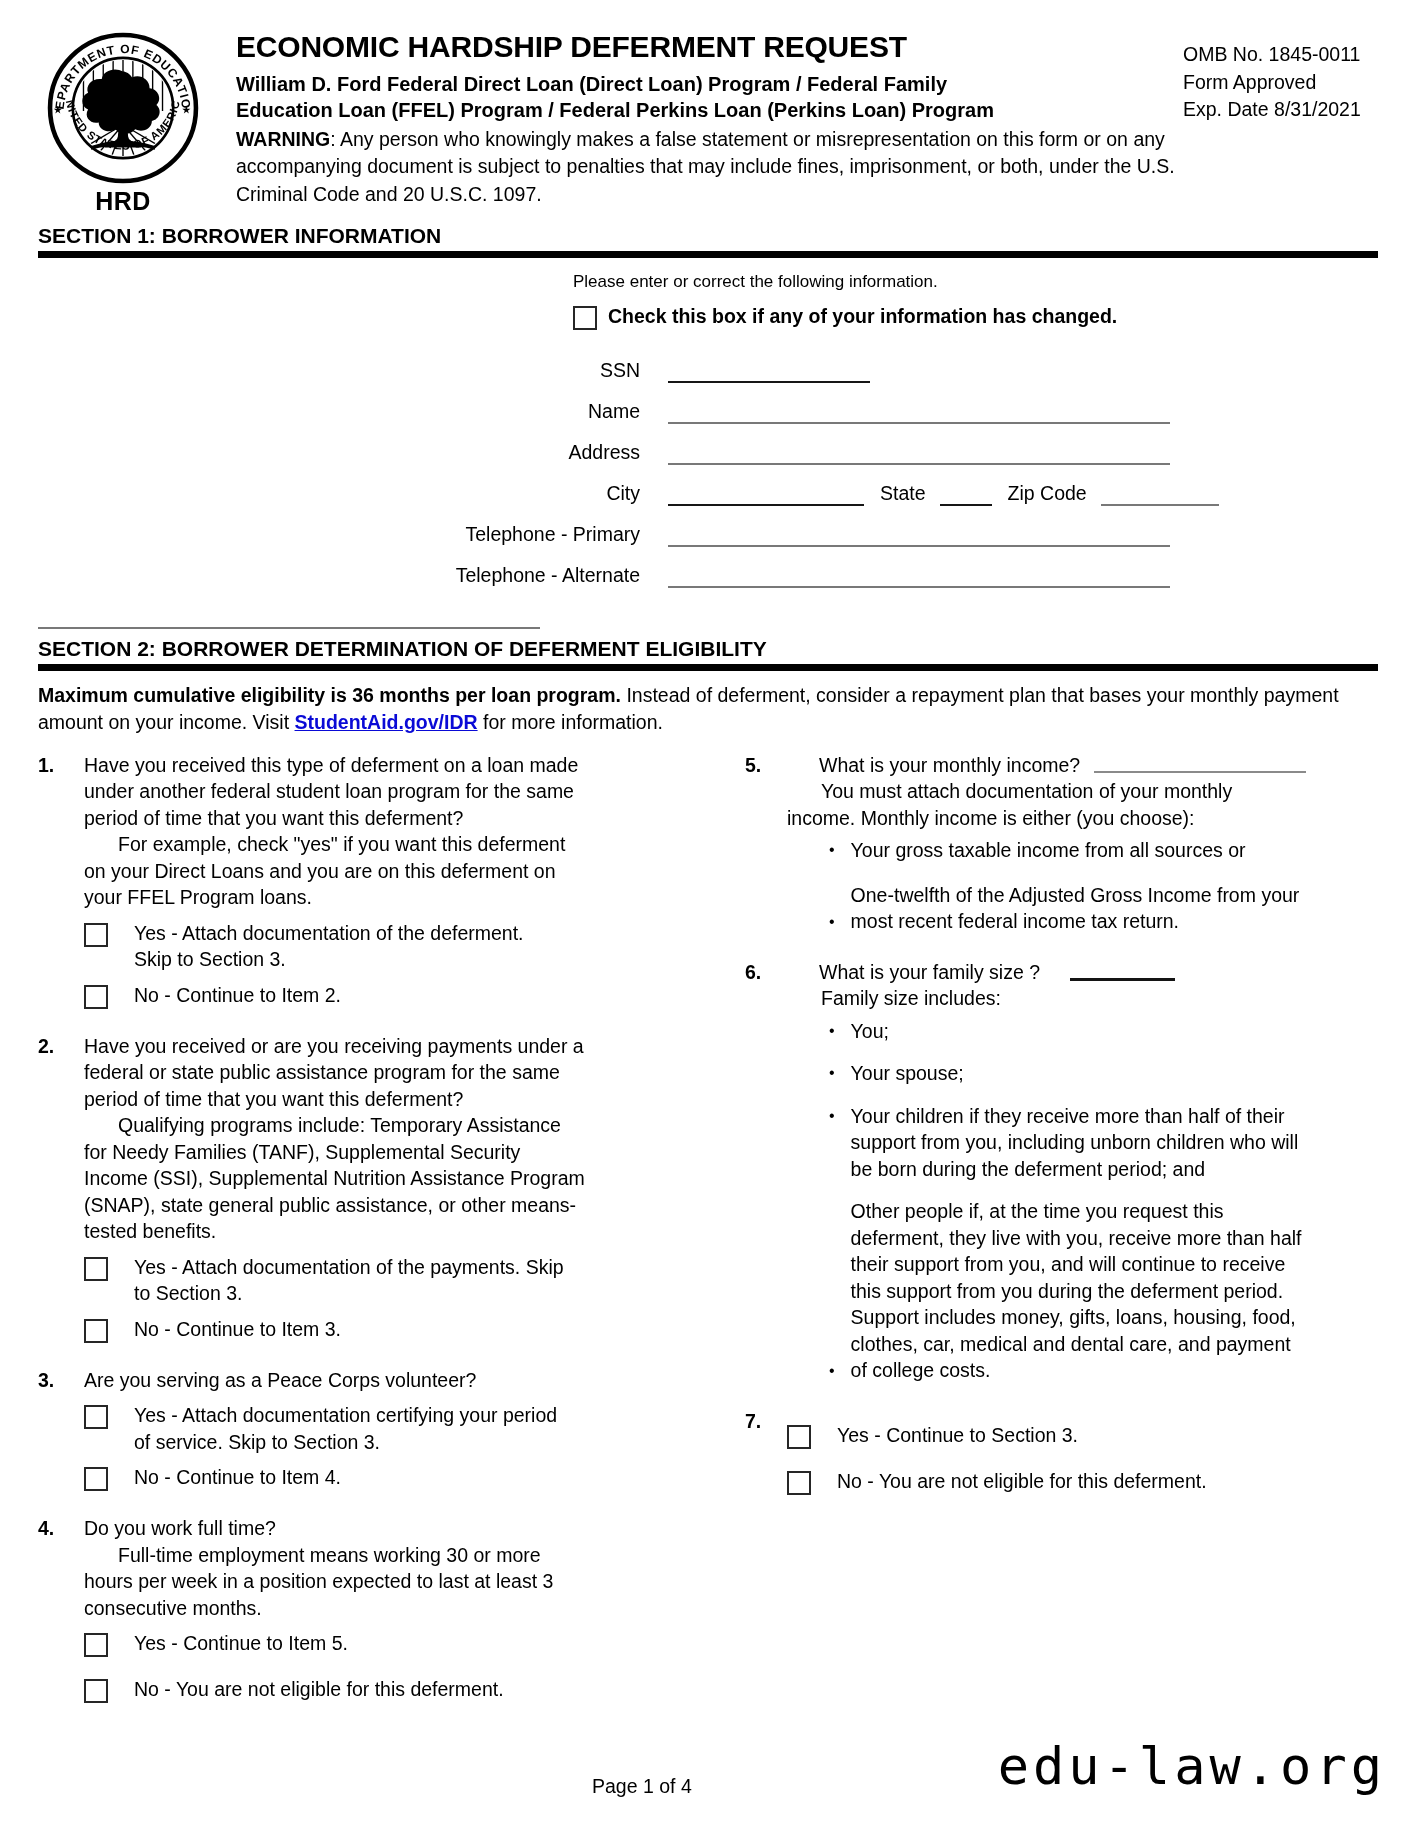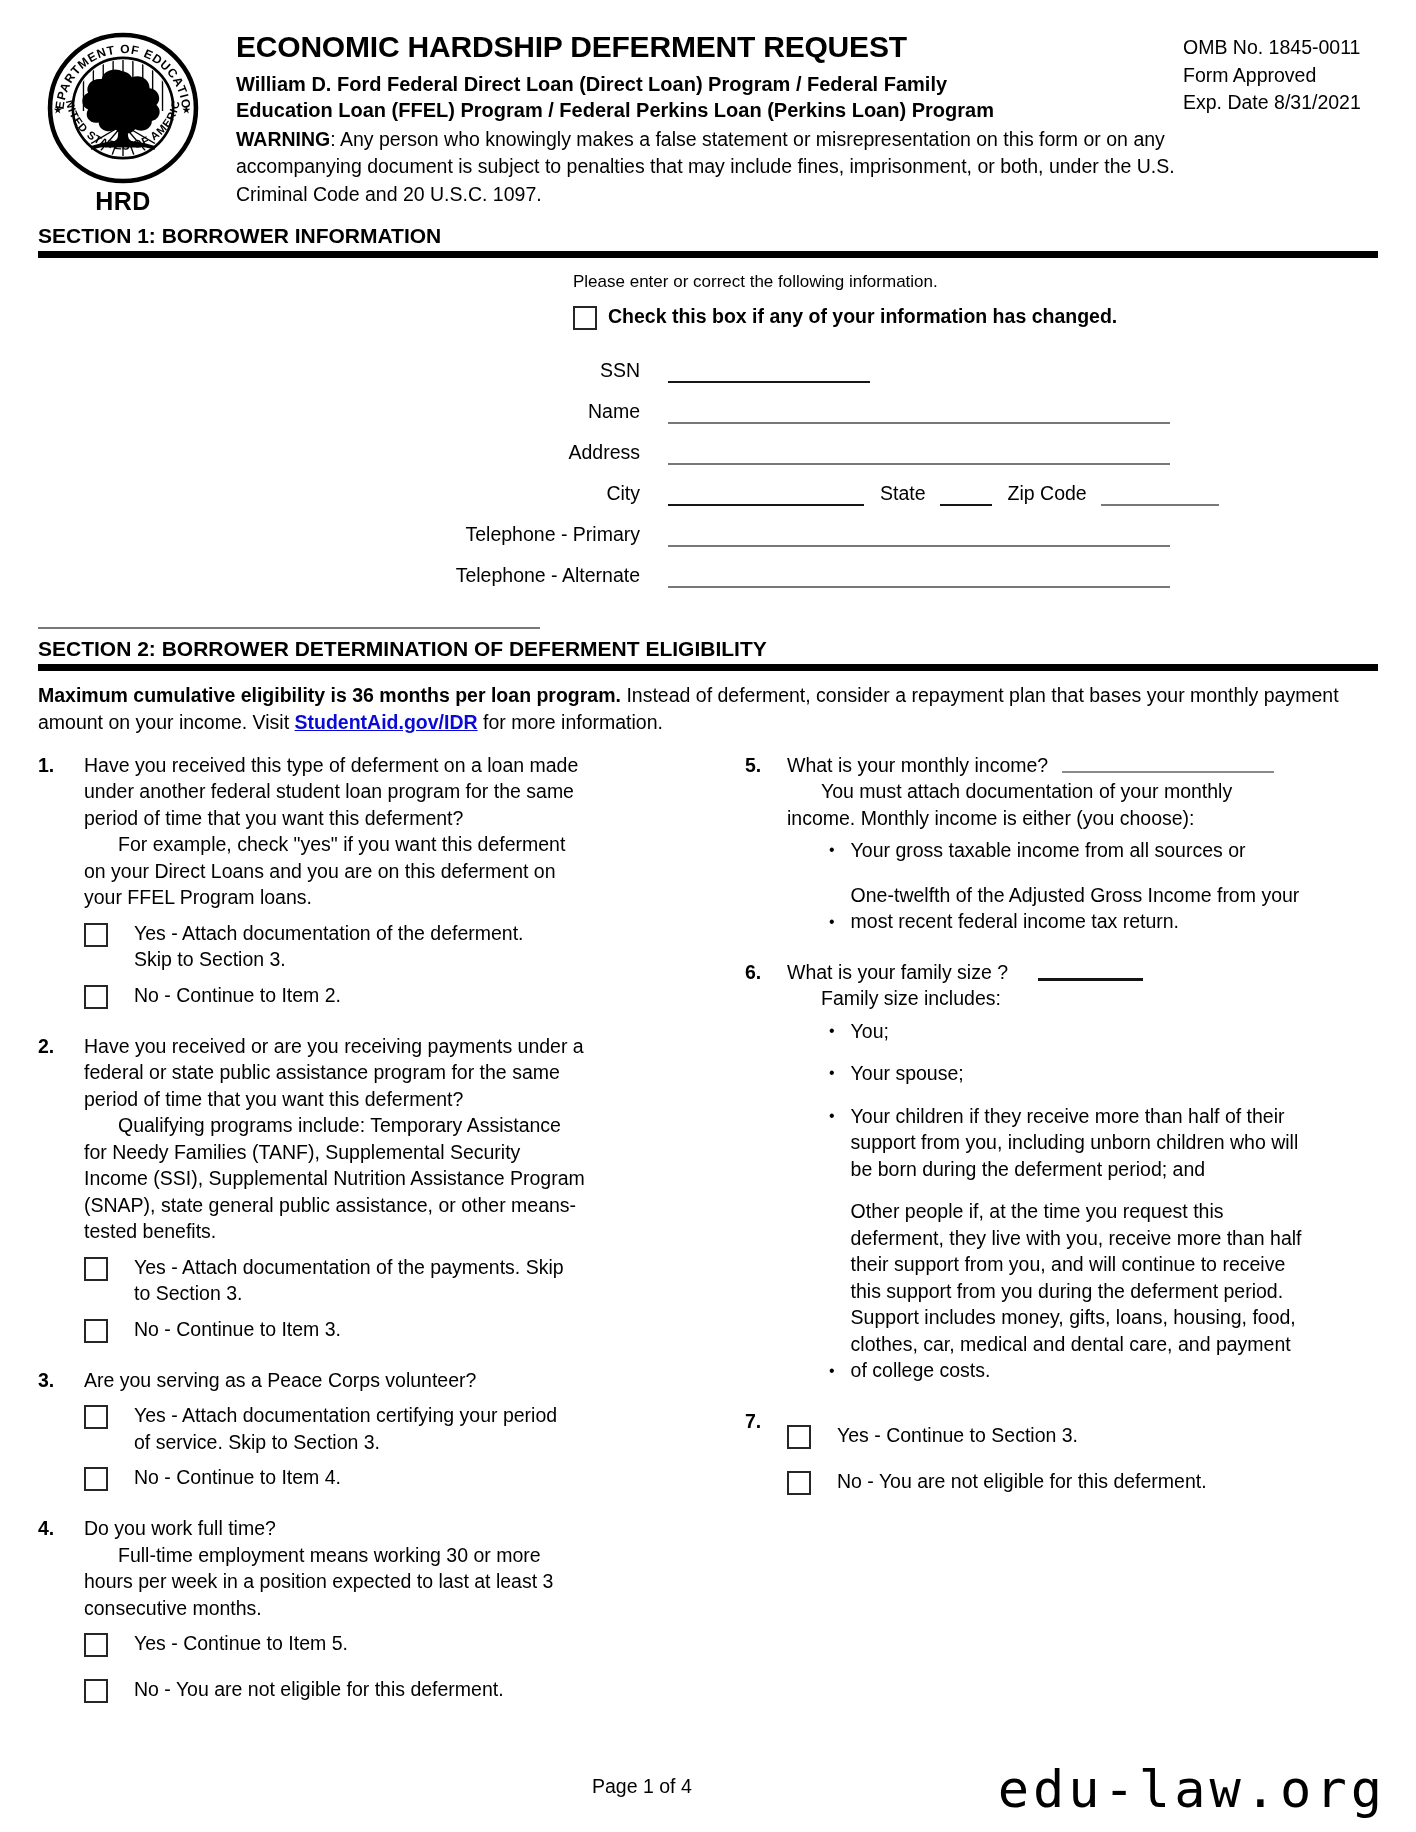--- a/index.html
+++ b/index.html
@@ -13,21 +13,21 @@
   
   .header { position:relative; display:flex; }
   .logo-col { width:170px; flex-shrink:0; text-align:center; }
   .seal-svg { width:152px; height:152px; display:block; margin:2px auto 0 auto; }
   .hrd { font-weight:bold; font-size:25px; margin-top:3px; letter-spacing:0.5px; }
   .title-col { margin-left:28px; flex:1; min-width:0; }
   .doc-title { font-size:30px; font-weight:bold; margin:0 0 7px 0; letter-spacing:-0.2px; }
   .doc-subtitle { font-size:20px; font-weight:bold; line-height:1.3; }
   .warning { font-size:19.5px; line-height:1.4; max-width:975px; margin-top:3px; }
   .warning b { font-weight:bold; }
-  .omb { position:absolute; right:0; top:4px; width:195px; font-size:19.5px; line-height:1.42; }
+  .omb { position:absolute; right:0; top:11px; width:195px; font-size:19.5px; line-height:1.42; }
 
   
   .section-head { font-size:21px; font-weight:bold; margin-top:8px; }
   .bar { height:7px; background:#000; margin-top:3px; }
 
   
   .s1-instruction { margin:14px 0 0 535px; font-size:17px; }
   .s1-check { display:flex; align-items:flex-start; margin:13px 0 0 535px; }
   .cb { width:20px; height:20px; border:2px solid #262626; background:#fff; flex-shrink:0; }
   .s1-check .cb { margin-right:11px; margin-top:1px; }
@@ -59,27 +59,27 @@
   .iq-wide { max-width:520px; }
   .inote { text-indent:34px; max-width:505px; }
   .opt { display:flex; margin-top:9px; }
   .opt .cb { margin-right:26px; margin-top:3px; }
   .opt-text { max-width:430px; }
   .opt-text-wide { max-width:none; }
   .gap-lg { margin-top:19px; }
   .bullet { display:flex; margin-top:6px; }
   .bullet::before { content:"•"; flex-shrink:0; padding-left:42px; margin-right:16px; font-size:16px; line-height:26px; }
   .bullet-text { flex:1; max-width:460px; }
-  .q-row { display:flex; }
+  .q-row { display:flex;margin-left:32px; }
   .ans-line5 { flex:1; max-width:212px; border-bottom:2px solid #8a8a8a; margin:0 0 5px 14px; }
   .ans-line6 { width:105px; border-bottom:3px solid #141414; margin:0 0 4px 30px; }
 
   
   .page-num { position:absolute; left:592px; bottom:34px; font-size:19.5px; }
-  .watermark { position:absolute; right:30px; bottom:13px; font-family:"DejaVu Sans Mono", monospace; font-size:52px; letter-spacing:4px; }
+  .watermark { position:absolute; right:30px; bottom:36px; font-family:"DejaVu Sans Mono", monospace; font-size:52px; letter-spacing:4px; }
 </style>
 </head>
 <body>
 
 <div class="page">
   <div class="content">
 
     <div class="header">
       <div class="logo-col">
         <svg class="seal-svg" viewBox="0 0 200 200">

